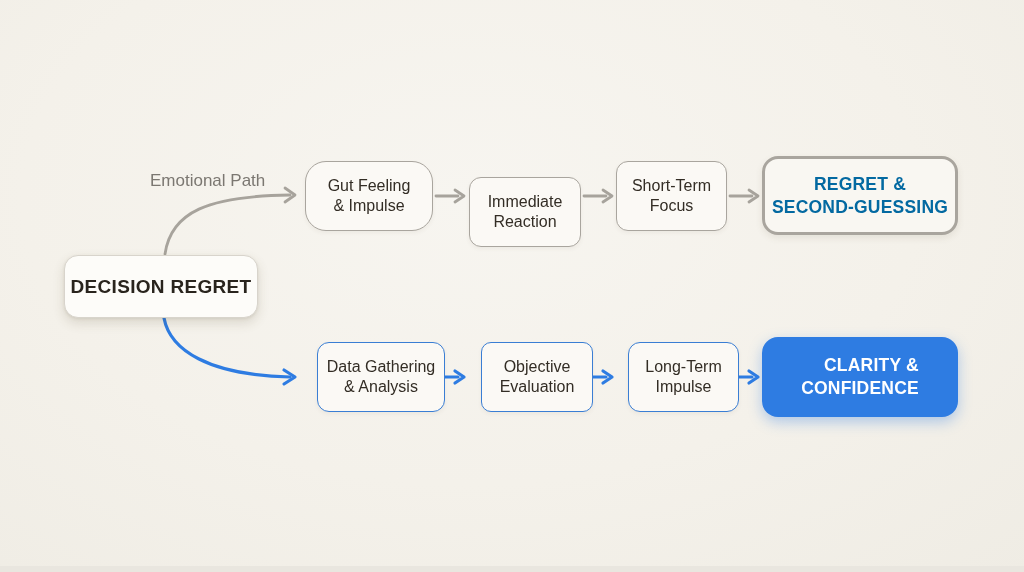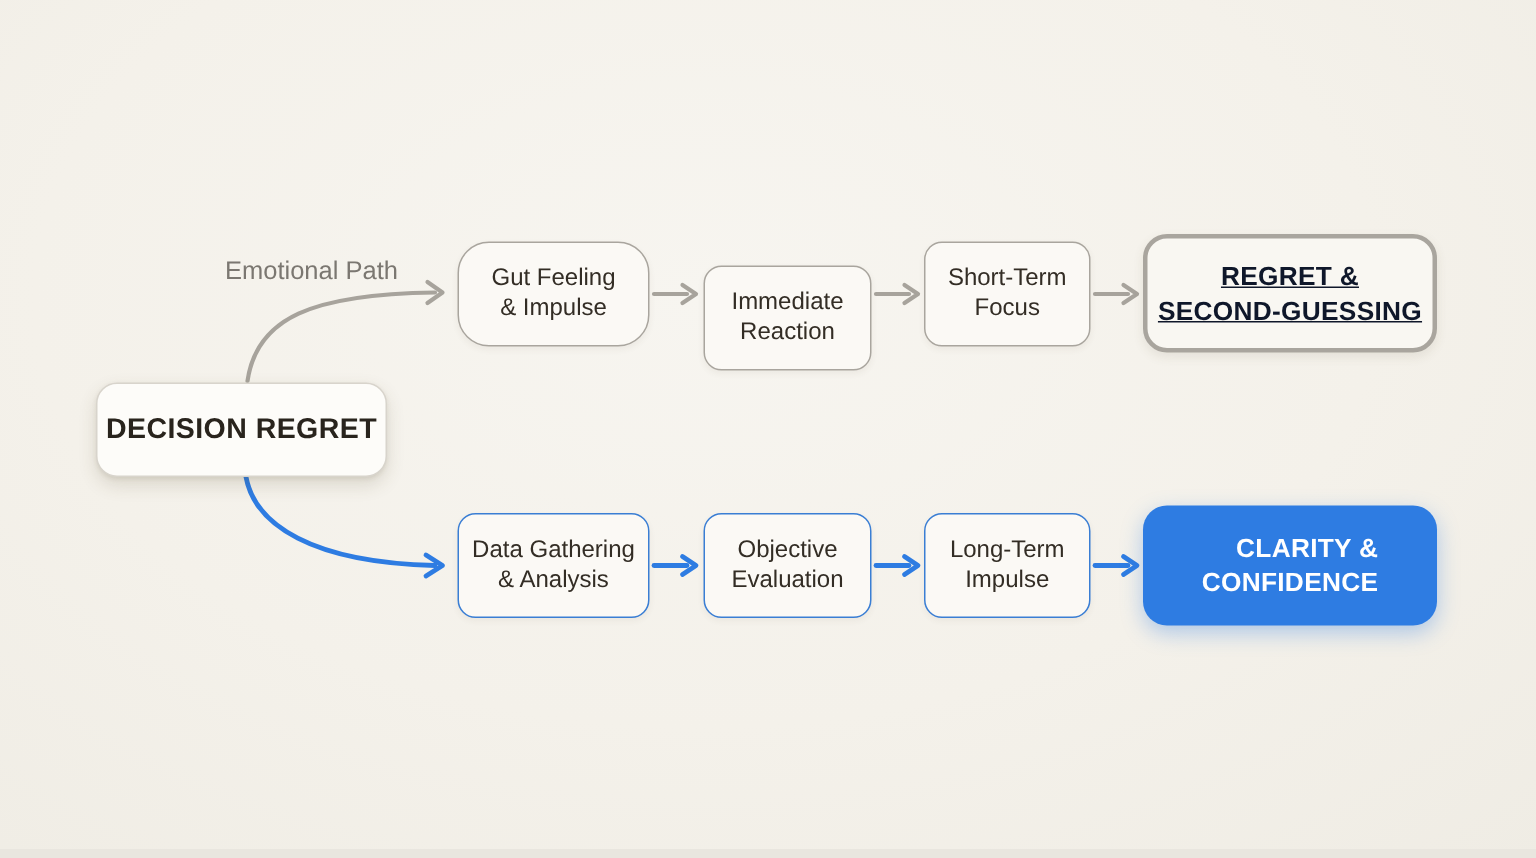--- a/index.html
+++ b/index.html
@@ -34,34 +34,33 @@
   }
   .step {
     background: #fbf9f5;
     border-radius: 12px;
     font-size: 16px;
     line-height: 1.28;
     color: #332d25;
     box-shadow: 0 2px 4px rgba(90, 75, 45, 0.06);
   }
   .step.gray { border: 1.5px solid #a9a59e; }
-  .step.blue { border: 1.7px solid #3a7ed4; }
+  .step.blue { border: 1.7px solid #3a7ed4; margin-left: 12px; }
   .outcome {
     border-radius: 16px;
     font-size: 17.5px;
     font-weight: 700;
     line-height: 1.3;
     letter-spacing: 0.2px;
   }
   .outcome.negative {
     background: #f9f7f2;
     border: 3px solid #a9a59e;
-    color: #0f172a;
+    color: #0369a1;
     box-shadow: 0 3px 7px rgba(90, 75, 45, 0.10);
-    text-decoration: underline;
   }
   .outcome.positive {
     background: #2e7ce2;
     border: none;
     color: #ffffff;
     box-shadow: 0 5px 14px rgba(46, 124, 226, 0.35);
     text-align: right;
   }
   .path-label {
     position: absolute;
@@ -121,21 +120,21 @@
   </div>
   <div class="node outcome negative" style="left:762px; top:156px; width:196px; height:79px;">
     <span class="node-text">REGRET &amp;
 SECOND-GUESSING</span>
   </div>
 
   <div class="node step blue" style="left:305px; top:342px; width:128px; height:70px;">
     <span class="node-text">Data Gathering
 &amp; Analysis</span>
   </div>
-  <div class="node step blue" style="left:469px; top:342px; width:112px; height:70px;">
+  <div class="node step blue" style="left:469px; top:342px; width:112px; height:70px;border-radius:10px;">
     <span class="node-text">Objective
 Evaluation</span>
   </div>
   <div class="node step blue" style="left:616px; top:342px; width:111px; height:70px;">
     <span class="node-text">Long-Term
 Impulse</span>
   </div>
   <div class="node outcome positive" style="left:762px; top:337px; width:196px; height:80px;">
     <span class="node-text">CLARITY &amp;
 CONFIDENCE</span>

